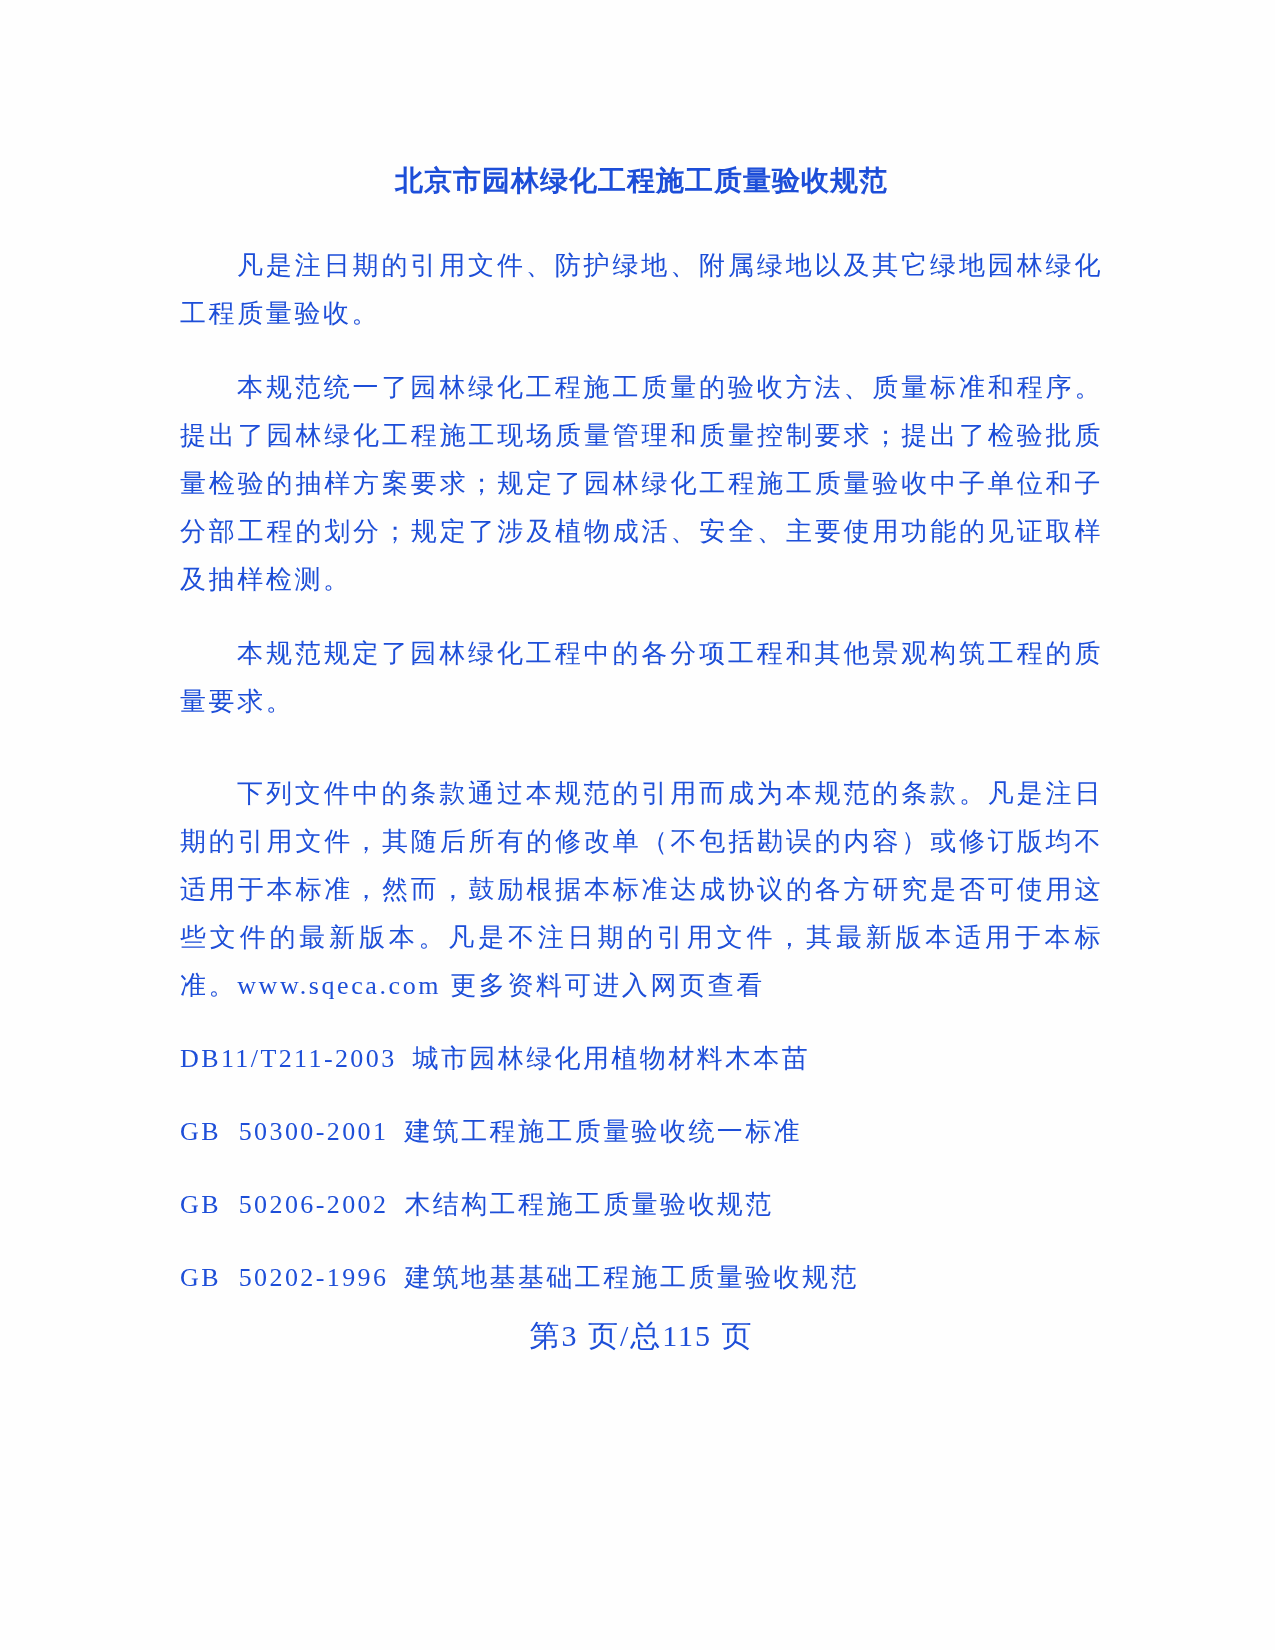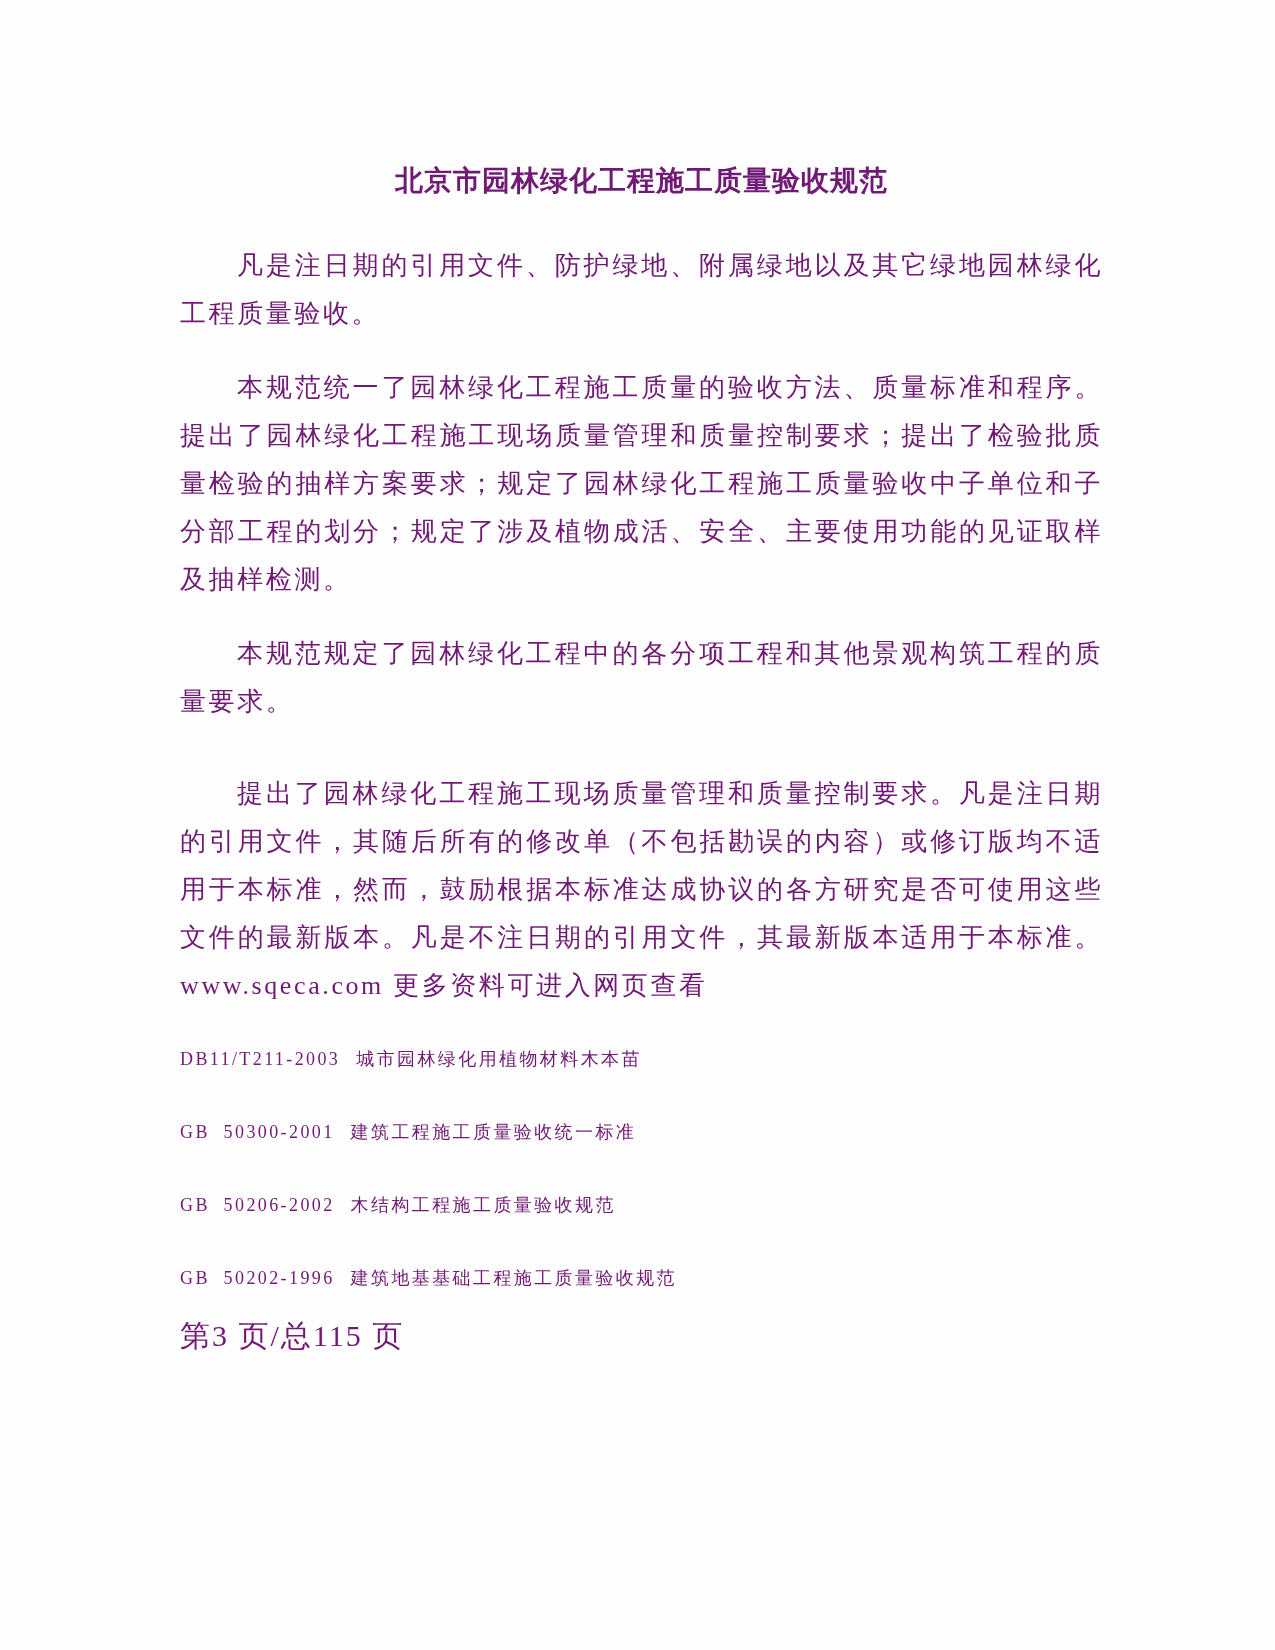--- a/index.html
+++ b/index.html
@@ -5,21 +5,21 @@
   html, body {
     margin: 0;
     padding: 0;
     background: #ffffff;
   }
   .page {
     position: relative;
     width: 1275px;
     height: 1650px;
     background: #fefefe;
-    color: #701a75;
+    color: #1d4ed8;
     overflow: hidden;
     font-family: "Liberation Serif", "DejaVu Serif", serif;
     box-sizing: border-box;
     padding: 150px 172px 0 180px;
   }
   .doc-title {
     margin: 14px 0 0 0;
     text-align: center;
     font-family: "Liberation Sans", "DejaVu Sans", sans-serif;
     font-size: 28px;
@@ -45,54 +45,55 @@
     text-indent: 57px;
   }
   .body-para.first-after-heading {
     margin-top: 44px;
   }
   .body-para.para-gap {
     margin-top: 26px;
   }
   .ref-line {
     margin: 25px 0 0 0;
-    font-size: 18px;
+    font-size: 26px;
     line-height: 48px;
     letter-spacing: 2.4px;
     white-space: nowrap;
   }
   .ref-code {
     white-space: pre;
   }
   .ref-title {
     margin-left: 16px;
   }
   .page-footer {
     margin: 16px 0 0 0;
+    text-align: center;
     font-size: 30px;
     line-height: 36px;
     letter-spacing: 2px;
   }
 </style>
 </head>
 <body>
 
 <div class="page">
 
   <div class="doc-title">北京市园林绿化工程施工质量验收规范</div>
 
 
   <p class="body-para first-after-heading">凡是注日期的引用文件、防护绿地、附属绿地以及其它绿地园林绿化工程质量验收。</p>
 
   <p class="body-para para-gap">本规范统一了园林绿化工程施工质量的验收方法、质量标准和程序。提出了园林绿化工程施工现场质量管理和质量控制要求；提出了检验批质量检验的抽样方案要求；规定了园林绿化工程施工质量验收中子单位和子分部工程的划分；规定了涉及植物成活、安全、主要使用功能的见证取样及抽样检测。</p>
 
   <p class="body-para para-gap">本规范规定了园林绿化工程中的各分项工程和其他景观构筑工程的质量要求。</p>
 
 
-  <p class="body-para first-after-heading">提出了园林绿化工程施工现场质量管理和质量控制要求。凡是注日期的引用文件，其随后所有的修改单（不包括勘误的内容）或修订版均不适用于本标准，然而，鼓励根据本标准达成协议的各方研究是否可使用这些文件的最新版本。凡是不注日期的引用文件，其最新版本适用于本标准。www.sqeca.com 更多资料可进入网页查看</p>
+  <p class="body-para first-after-heading">下列文件中的条款通过本规范的引用而成为本规范的条款。凡是注日期的引用文件，其随后所有的修改单（不包括勘误的内容）或修订版均不适用于本标准，然而，鼓励根据本标准达成协议的各方研究是否可使用这些文件的最新版本。凡是不注日期的引用文件，其最新版本适用于本标准。www.sqeca.com 更多资料可进入网页查看</p>
 
   <div class="ref-line">
     <span class="ref-code">DB11/T211-2003</span><span class="ref-title">城市园林绿化用植物材料木本苗</span>
   </div>
 
   <div class="ref-line">
     <span class="ref-code">GB  50300-2001</span><span class="ref-title">建筑工程施工质量验收统一标准</span>
   </div>
 
   <div class="ref-line">

